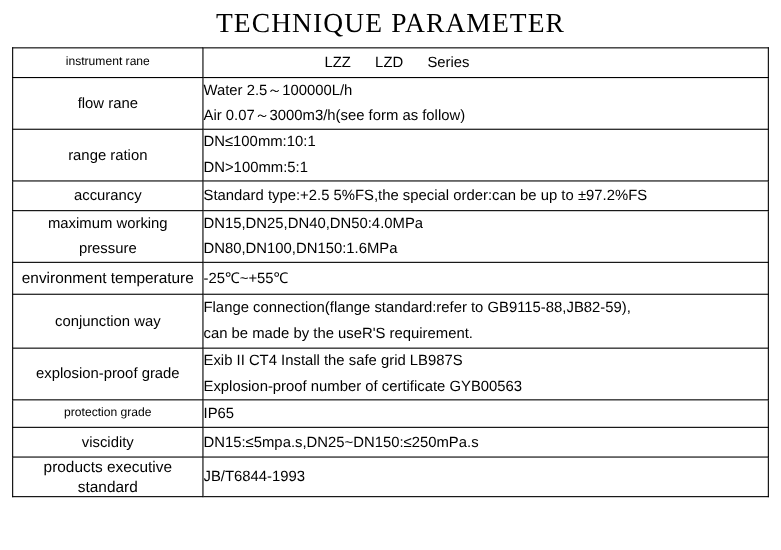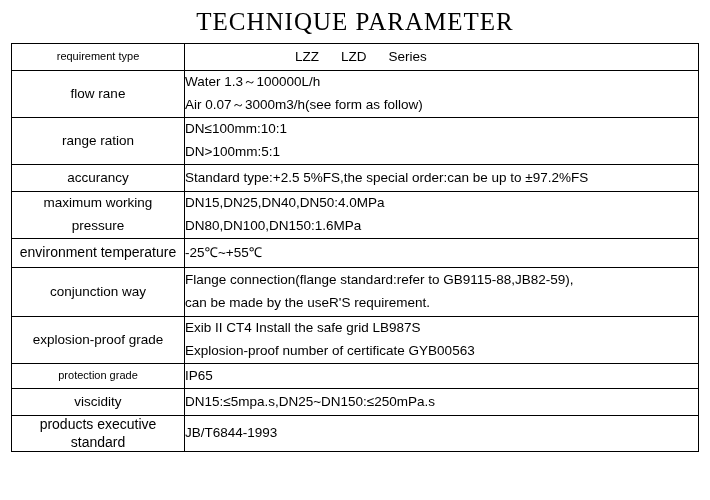--- a/index.html
+++ b/index.html
@@ -87,32 +87,32 @@
 </head>
 <body>
 
 <div class="page">
 
   <div class="title">TECHNIQUE  PARAMETER</div>
 
   <table class="spec">
     <tbody>
       <tr class="row-1">
-        <td class="label small">requirement type</td>
+        <td class="label small">instrument rane</td>
         <td class="value">
           <span class="series-head">
             <span>LZZ</span><span>LZD</span><span>Series</span>
           </span>
         </td>
       </tr>
 
       <tr class="row-2">
         <td class="label">flow rane</td>
         <td class="value">
-          <span class="vline">Water 1.3～100000L/h</span>
+          <span class="vline">Water 2.5～100000L/h</span>
           <span class="vline">Air 0.07～3000m3/h(see form as follow)</span>
         </td>
       </tr>
 
       <tr class="row-3">
         <td class="label">range ration</td>
         <td class="value">
           <span class="vline">DN≤100mm:10:1</span>
           <span class="vline">DN&gt;100mm:5:1</span>
         </td>

